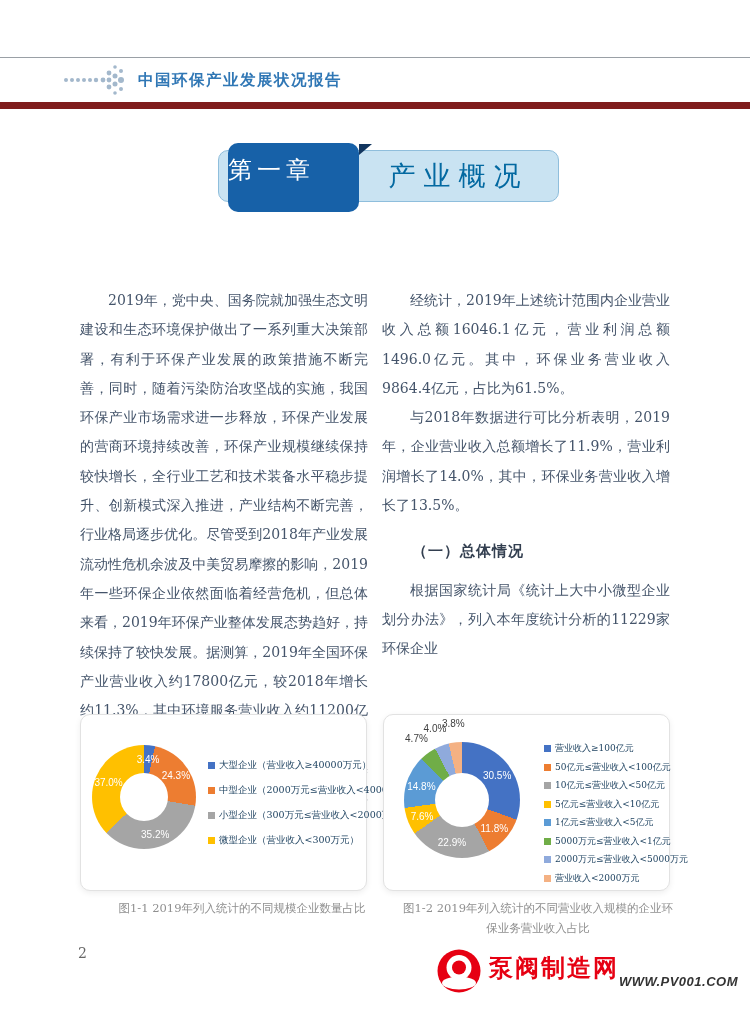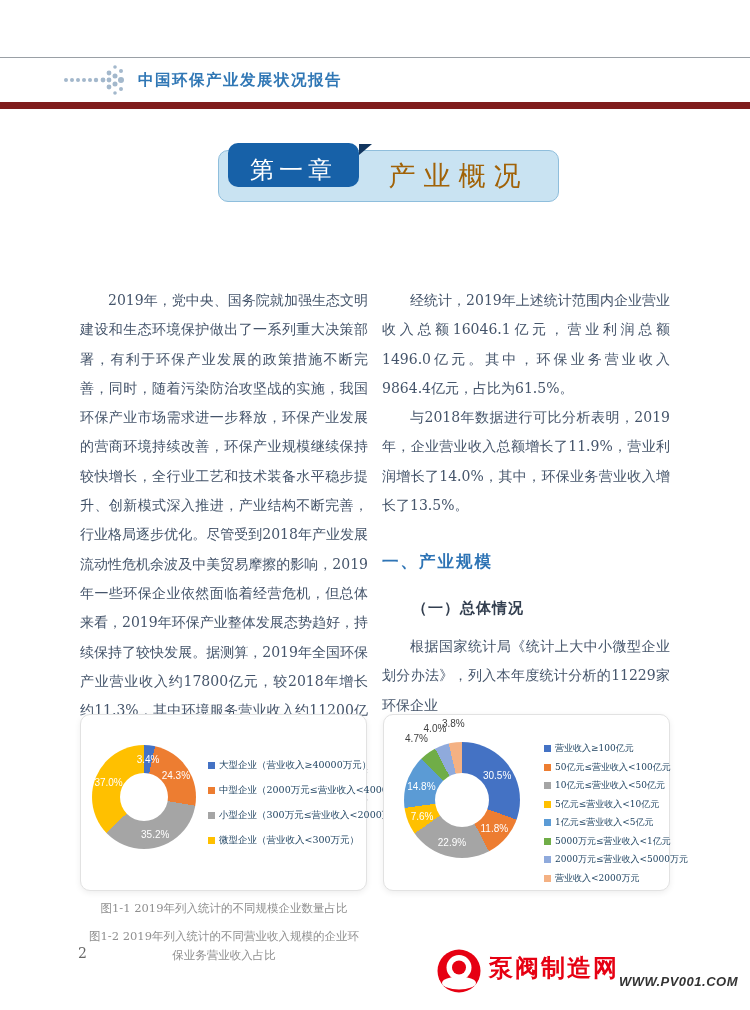--- a/index.html
+++ b/index.html
@@ -7,22 +7,22 @@
   #page{position:relative;width:750px;height:1010px;background:#fff;}
 
   
   .rule-top{position:absolute;left:0;top:57px;width:750px;height:1px;background:#9aa0a6;}
   .masthead{position:absolute;left:0;top:58px;width:750px;height:44px;border-bottom:7px solid #7f1d1d;display:flex;align-items:center;}
   .masthead svg{margin-left:62px;display:block;}
   .masthead-title{margin-left:10px;color:#3077B5;font-size:15.5px;font-weight:bold;letter-spacing:1.5px;}
 
   
   .banner{position:absolute;left:218px;top:150px;width:341px;height:52px;background:#C9E3F2;border:1px solid #8FBEDC;border-radius:10px;box-sizing:border-box;}
-  .banner-title{position:absolute;left:140px;right:0;top:0;height:50px;line-height:50px;text-align:center;color:#a16207;font-size:27px;font-weight:500;letter-spacing:8px;}
-  .chapter-box{position:absolute;left:9px;top:-8px;width:131px;height:44px;background:#1761A8;border-radius:10px;color:#ffffff;font-size:24px;text-align:center;line-height:53px;letter-spacing:5px;}
+  .banner-title{position:absolute;left:140px;right:0;top:0;height:50px;line-height:50px;text-align:center;color:#0369a1;font-size:27px;font-weight:500;letter-spacing:8px;}
+  .chapter-box{position:absolute;left:9px;top:-8px;width:131px;height:69px;background:#1761A8;border-radius:10px;color:#ffffff;font-size:24px;line-height:53px;letter-spacing:5px;}
   .chapter-box .fold{position:absolute;right:-13px;top:1px;width:0;height:0;border-top:11px solid #12365F;border-right:13px solid transparent;}
 
   
   .columns{position:absolute;left:80px;top:286px;width:590px;display:flex;gap:14px;}
   .col{width:288px;font-family:"DejaVu Serif","Liberation Serif",serif;font-size:14px;line-height:29.3px;color:#44546A;text-align:justify;}
   .col p{margin:0;text-indent:2em;}
   .col p.cont{text-indent:0;}
   .section-heading{font-family:"Liberation Sans",sans-serif;color:#2E74B5;font-size:16.5px;font-weight:bold;letter-spacing:2px;margin:27px 0 12px;}
   .subsection-heading{font-family:"Liberation Sans",sans-serif;color:#333F50;font-size:15px;font-weight:bold;letter-spacing:1px;margin:16px 0 10px;text-indent:2em;}
 
@@ -40,21 +40,21 @@
 
   .legend{position:absolute;font-family:"DejaVu Serif","Liberation Serif",serif;color:#1F4361;}
   #legend1{left:127px;top:44px;font-size:9.5px;}
   #legend1 .legend-row{margin-bottom:12px;}
   #legend2{left:160px;top:27px;font-size:9px;}
   #legend2 .legend-row{margin-bottom:5.5px;align-items:center;}
   .legend-row{display:flex;align-items:center;white-space:nowrap;}
   .swatch{display:inline-block;width:7px;height:7px;margin-right:4px;flex:0 0 auto;}
 
   
-  .caption-row{position:absolute;left:80px;top:899px;width:590px;display:flex;gap:8px;flex-direction:column;}
+  .caption-row{position:absolute;left:98px;top:899px;width:590px;display:flex;gap:8px;}
   .caption{width:288px;text-align:center;font-family:"DejaVu Serif","Liberation Serif",serif;font-size:11.5px;color:#8f8f8f;line-height:1.7;padding:0 6px;box-sizing:border-box;}
 
   
   .page-number{position:absolute;left:78px;top:945px;font-family:"DejaVu Serif","Liberation Serif",serif;font-size:14px;color:#666;}
   .brand{position:absolute;right:12px;top:948px;display:flex;align-items:center;}
   .brand-text{margin-left:6px;display:flex;flex-direction:row;align-items:flex-start;}
   .brand-name{color:#E60012;font-size:24px;font-weight:bold;letter-spacing:2px;line-height:1.1;}
   .brand-url{color:#333;font-size:13px;font-style:italic;font-weight:bold;letter-spacing:0.5px;margin-top:19px;}
 </style>
 </head>
@@ -98,21 +98,20 @@
   </div>
 
   <div class="columns">
     <div class="col">
       <p>2019年，党中央、国务院就加强生态文明建设和生态环境保护做出了一系列重大决策部署，有利于环保产业发展的政策措施不断完善，同时，随着污染防治攻坚战的实施，我国环保产业市场需求进一步释放，环保产业发展的营商环境持续改善，环保产业规模继续保持较快增长，全行业工艺和技术装备水平稳步提升、创新模式深入推进，产业结构不断完善，行业格局逐步优化。尽管受到2018年产业发展流动性危机余波及中美贸易摩擦的影响，2019年一些环保企业依然面临着经营危机，但总体来看，2019年环保产业整体发展态势趋好，持续保持了较快发展。据测算，2019年全国环保产业营业收入约17800亿元，较2018年增长约11.3%，其中环境服务营业收入约11200亿元，同比增长约23.2%。</p>
       <p>本报告以2019年全国环保产业重点企业基本情况调查数据（3535家）、2019年全国环境服务业财</p>
     </div>
     <div class="col">
       <p>经统计，2019年上述统计范围内企业营业收入总额16046.1亿元，营业利润总额1496.0亿元。其中，环保业务营业收入9864.4亿元，占比为61.5%。</p>
       <p>与2018年数据进行可比分析表明，2019年，企业营业收入总额增长了11.9%，营业利润增长了14.0%，其中，环保业务营业收入增长了13.5%。</p>
-      <div class="section-heading">一、产业规模</div>
       <div class="subsection-heading">（一）总体情况</div>
       <p>根据国家统计局《统计上大中小微型企业划分办法》，列入本年度统计分析的11229家环保企业</p>
     </div>
   </div>
 
   <div class="figure-row">
     <div class="card">
       <div class="pie" id="pie1" style="background: conic-gradient(rgb(68, 114, 196) 0deg, rgb(68, 114, 196) 12.24deg, rgb(237, 125, 49) 12.24deg, rgb(237, 125, 49) 99.72deg, rgb(165, 165, 165) 99.72deg, rgb(165, 165, 165) 226.44deg, rgb(255, 192, 0) 226.44deg, rgb(255, 192, 0) 359.64deg);">
         <span class="hole"></span>
       <span class="pie-label" style="left: 56.1024px; top: 13.7393px;">3.4%</span>

